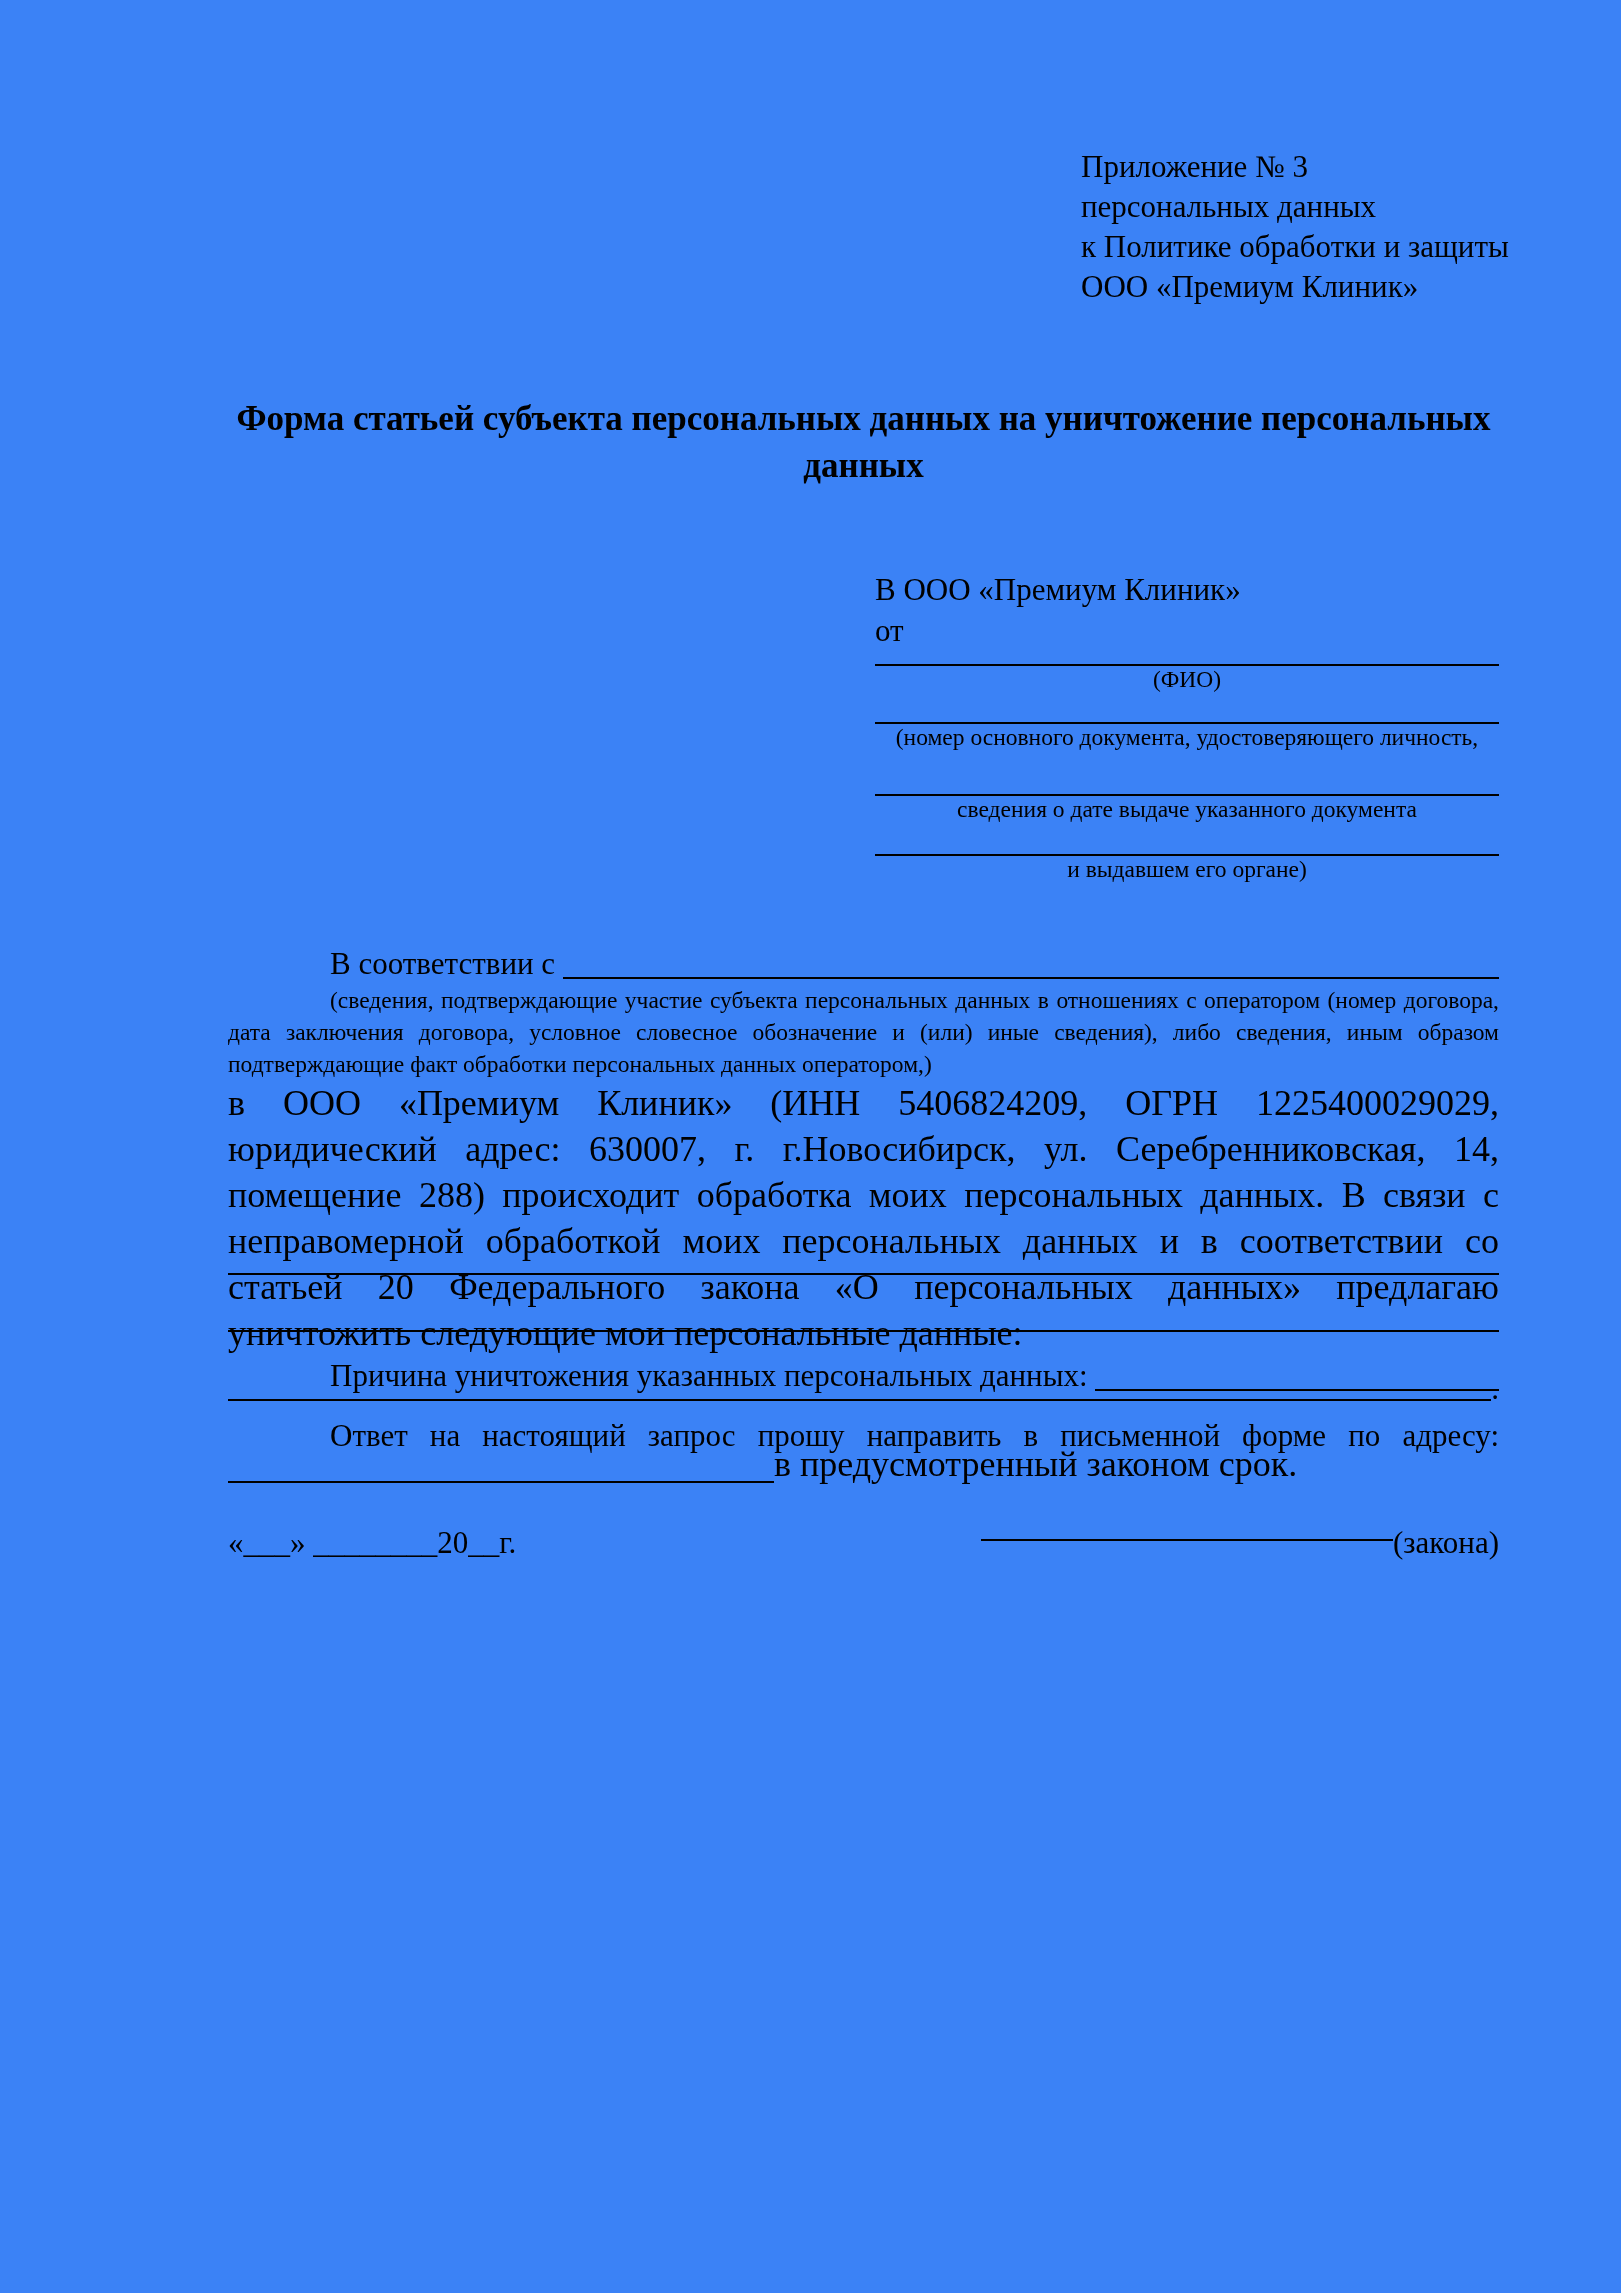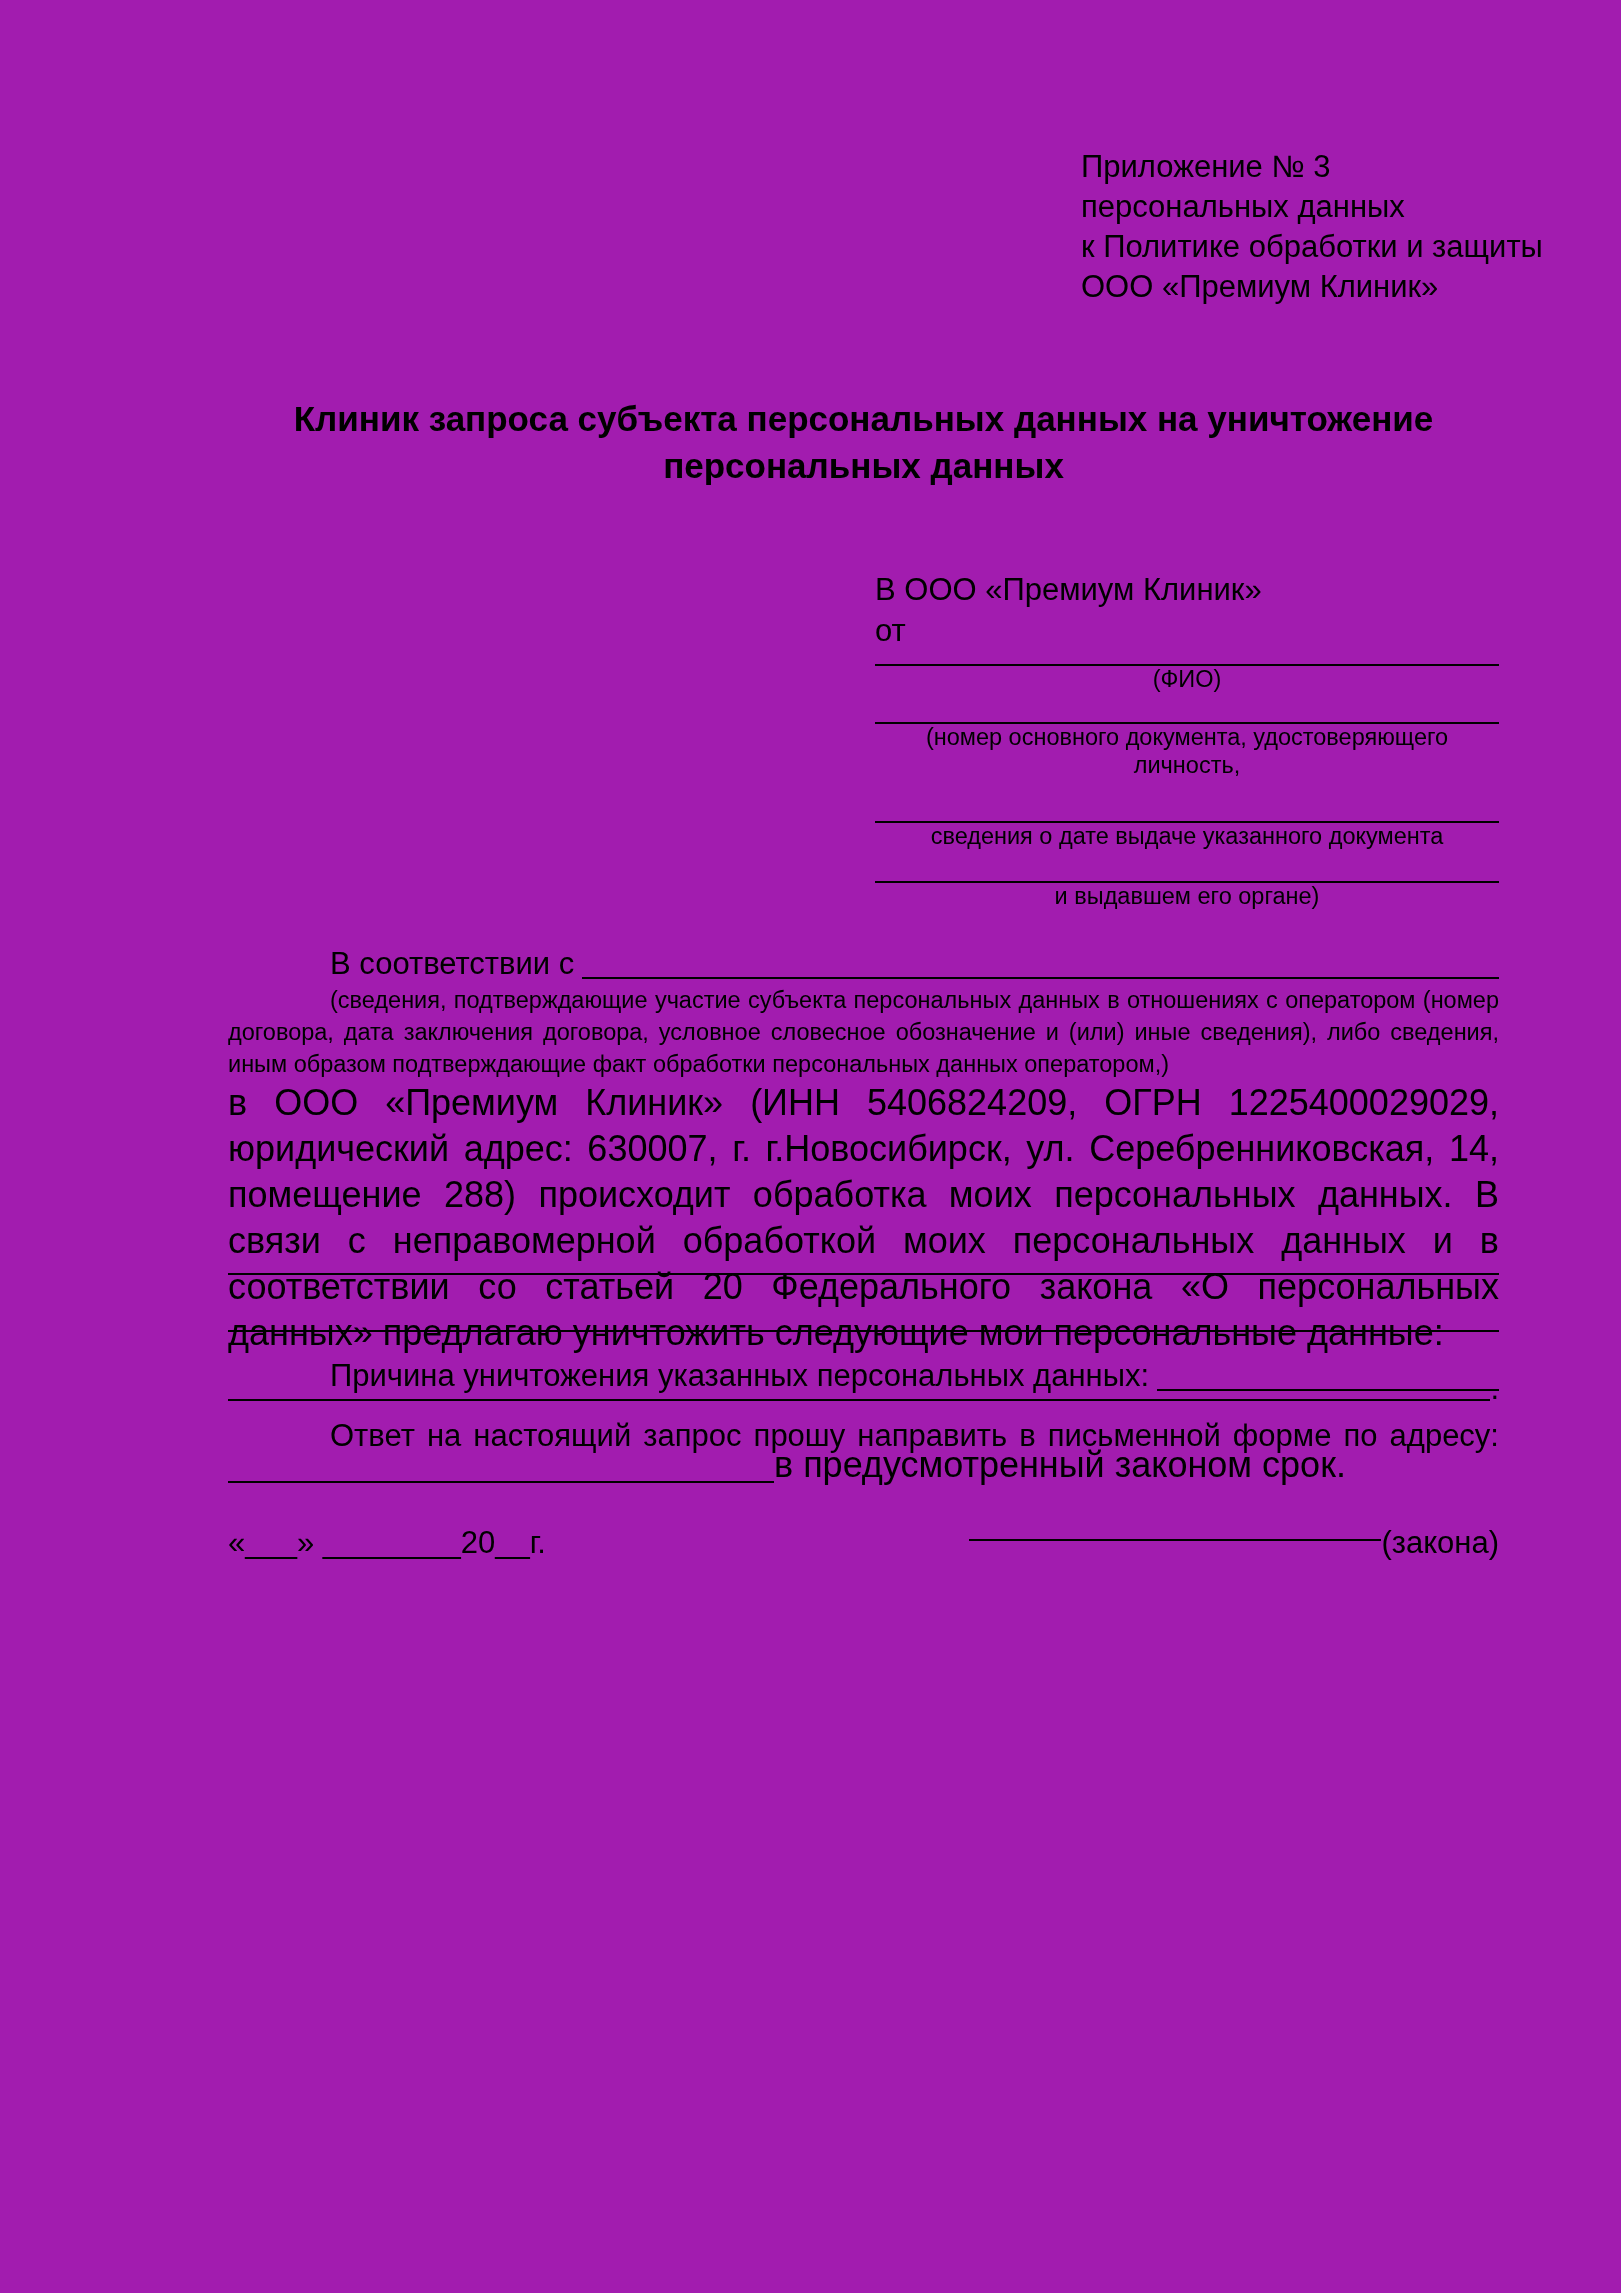--- a/index.html
+++ b/index.html
@@ -4,23 +4,23 @@
 <style>
   html, body {
     margin: 0;
     padding: 0;
     background: #ffffff;
   }
   .page {
     position: relative;
     width: 1621px;
     height: 2294px;
-    background: #a21caf;
+    background: #3b82f6;
     color: #000000;
-    font-family: Liberation Sans, sans-serif;
+    font-family: Liberation Serif, serif;
     overflow: hidden;
   }
 
   
   .header-block {
     position: absolute;
     left: 1081px;
     top: 147px;
     width: 431px;
     font-size: 31px;
@@ -203,21 +203,21 @@
 
 <div class="page">
 
   <div class="header-block">
     <div>Приложение № 3</div>
     <div>персональных данных</div>
     <div>к Политике обработки и защиты</div>
     <div>ООО «Премиум Клиник»</div>
   </div>
 
-  <div class="doc-title">Клиник запроса субъекта персональных данных на уничтожение персональных данных</div>
+  <div class="doc-title">Форма статьей субъекта персональных данных на уничтожение персональных данных</div>
 
   <div class="recipient">
     <div>В ООО «Премиум Клиник»</div>
     <div>от</div>
     <div class="field-line u1"></div>
     <div class="field-caption">(ФИО)</div>
     <div class="field-line u2"></div>
     <div class="field-caption">(номер основного документа, удостоверяющего личность,</div>
     <div class="field-line u3"></div>
     <div class="field-caption">сведения о дате выдаче указанного документа</div>

